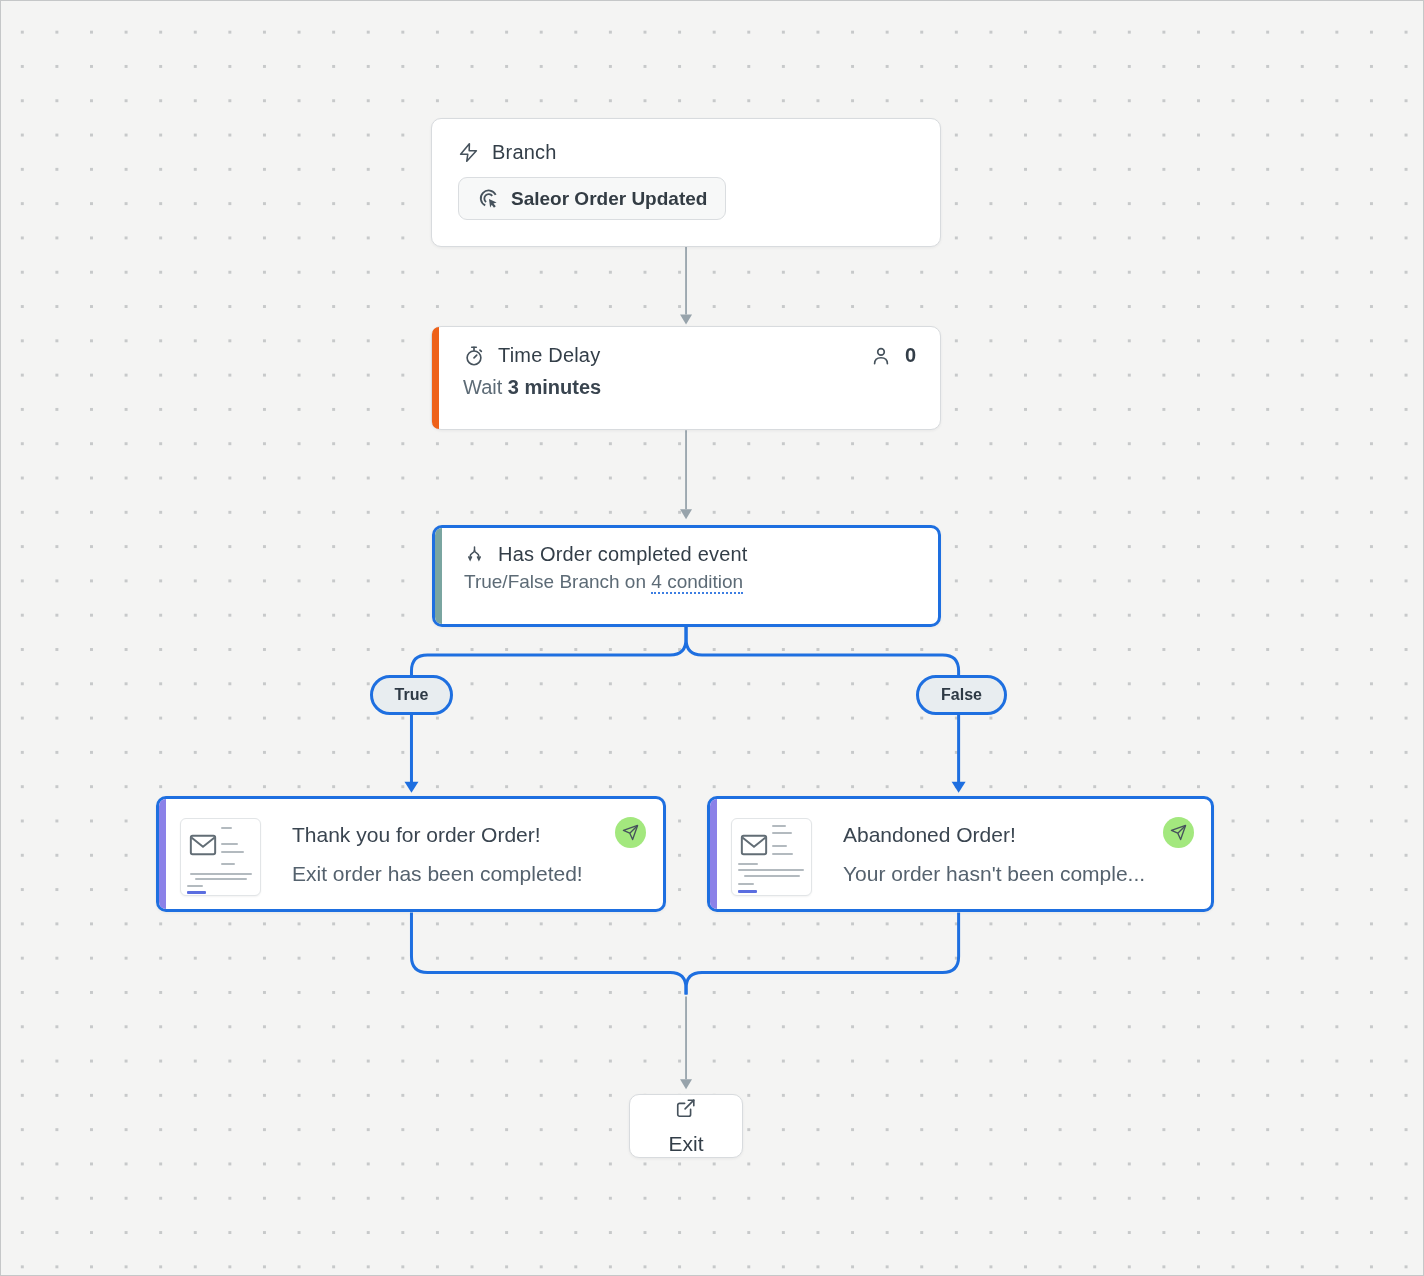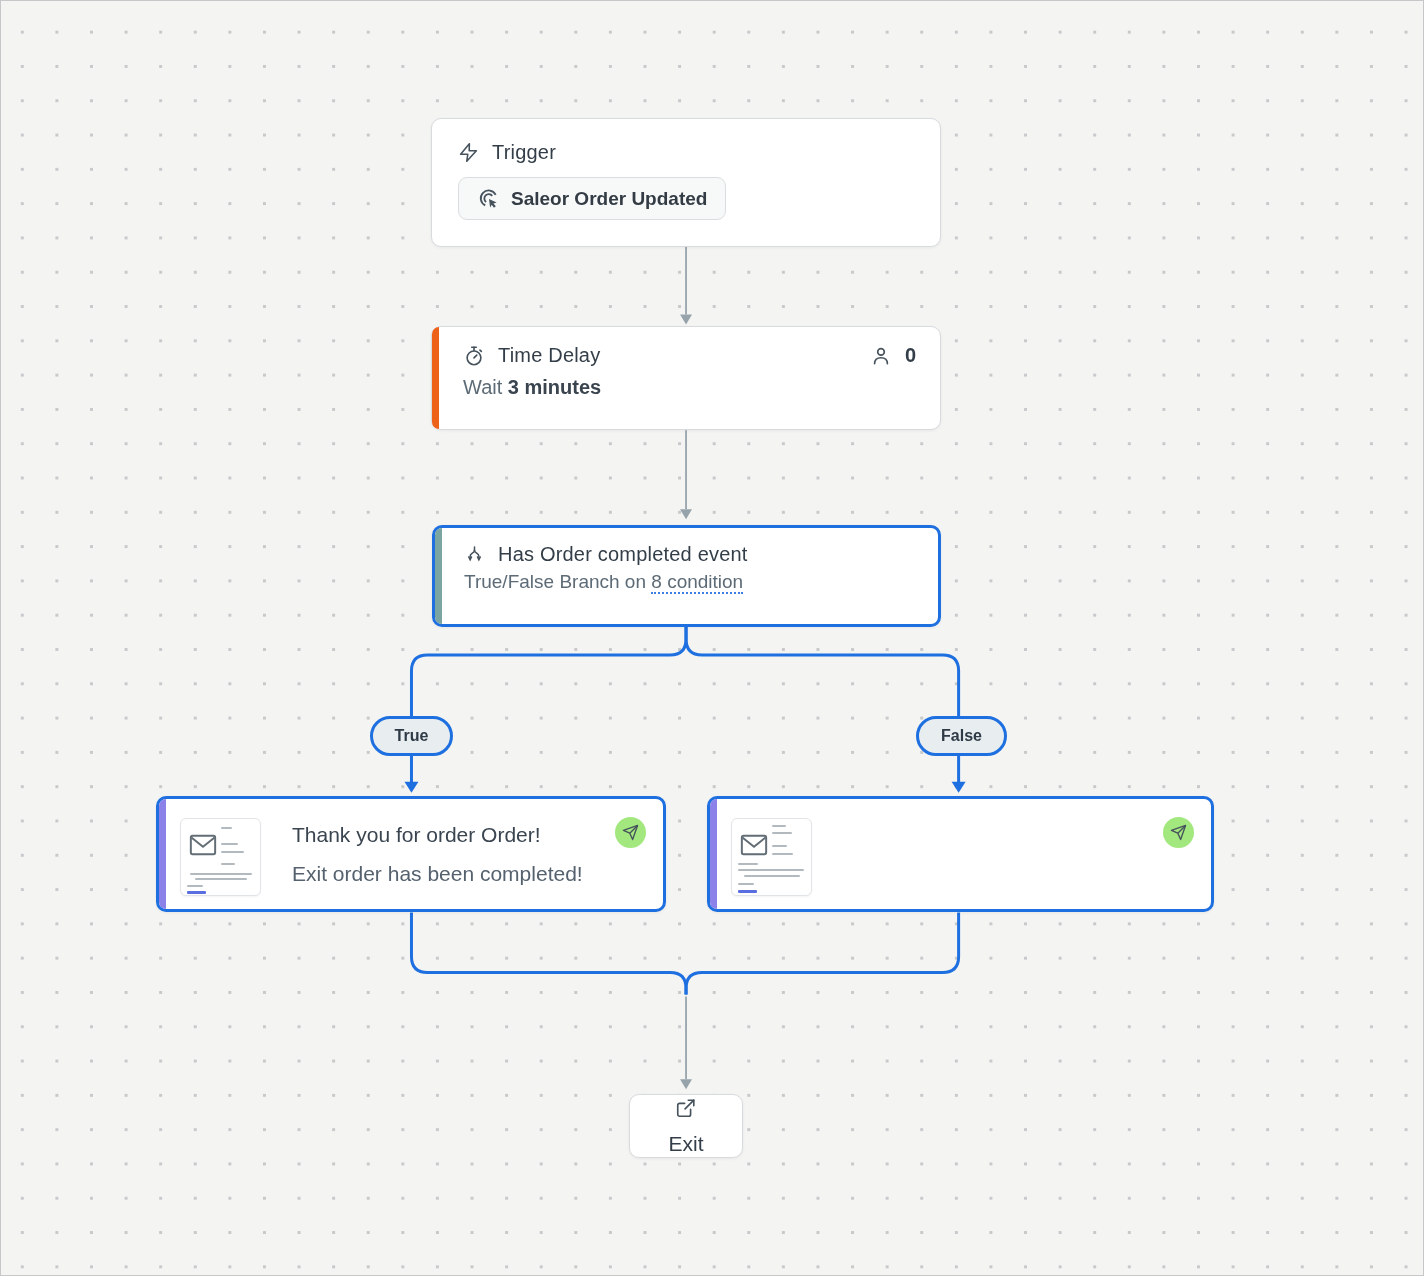--- a/index.html
+++ b/index.html
@@ -47,21 +47,21 @@
   .count { font-size:20px; font-weight:700; color:#333e48; }
   .wait-line { margin-top:9px; font-size:20px; color:#5d6b76; }
   .wait-line b { color:#39444f; font-weight:700; }
 
   
   .n-cond { left:431px; top:524px; width:509px; height:102px; padding:15px 12px 13px 29px; }
   .cond-sub { margin-top:5px; font-size:19px; color:#5d6b76; }
   .cond-link { color:#5d6b76; border-bottom:2px dotted #3d7ee2; cursor:pointer; }
 
   
-  .pill { position:absolute; top:715px; height:40px; display:flex; align-items:center;
+  .pill { position:absolute; top:674px; height:40px; display:flex; align-items:center;
           justify-content:center; background:#e8edf0; border:3px solid #1e6fe0;
           border-radius:21px; font-size:16px; font-weight:700; color:#2e3a45; z-index:3; }
   .pill-true  { left:369px; width:83px; }
   .pill-false { left:915px; width:91px; }
 
   
   .n-email { top:795px; width:510px; height:116px; }
   .n-email-l { left:155px; }
   .n-email-r { left:706px; width:507px; }
   .email-body { position:absolute; left:133px; right:60px; top:0; bottom:0;
@@ -109,21 +109,21 @@
     <path class="arr-gray" d="M680 1080 h12 l-6 10 z"></path>
   </svg>
 
   <div class="node plain n-trigger">
     <div class="row">
       <span class="ic">
         <svg width="21" height="21" viewBox="0 0 24 24" fill="none" stroke="currentColor" stroke-width="1.8" stroke-linejoin="round">
             <polygon points="13 2 3 14 11.2 14 10 22 21 10 12.8 10 13 2"></polygon>
           </svg>
       </span>
-      <span class="title">Trigger</span>
+      <span class="title">Branch</span>
     </div>
     <button class="trigger-btn">
       <span class="ic">
         <svg width="23" height="23" viewBox="0 0 24 24" fill="none" stroke="currentColor" stroke-width="1.9">
           <path d="M19.5 8.2 A8.2 8.2 0 1 0 8.6 19.2"></path>
           <path d="M15.9 9.2 A4.6 4.6 0 1 0 9.5 15.7"></path>
           <path d="M12.5 12.5 l8 3.6 -3.3 1.1 2.4 3 -1.9 1.4 -2.3-3.1 -1.7 3z" fill="currentColor" stroke="none"></path>
         </svg>
       </span>
       <span>Saleor Order Updated</span>
@@ -162,21 +162,21 @@
         <svg width="21" height="21" viewBox="0 0 24 24" fill="none" stroke="currentColor" stroke-width="1.7" stroke-linecap="round">
             <path d="M12 3.5 V7"></path>
             <path d="M12 7 C12 10.5 7 10.5 7 14 V16"></path>
             <path d="M12 7 C12 10.5 17 10.5 17 14 V16"></path>
             <path d="M5.4 14.8 L7 18 L8.6 14.8"></path>
             <path d="M15.4 14.8 L17 18 L18.6 14.8"></path>
           </svg>
       </span>
       <span class="title">Has Order completed event</span>
     </div>
-    <div class="cond-sub"><span>True/False Branch on </span><span class="cond-link">8 condition</span></div>
+    <div class="cond-sub"><span>True/False Branch on </span><span class="cond-link">4 condition</span></div>
   </div>
 
   <div class="pill pill-true">True</div>
   <div class="pill pill-false">False</div>
 
   <div class="node picked n-email n-email-l">
     <div class="accent" style="background:#8b81e8"></div>
     <div class="thumb">
       <span class="env">
         <svg width="28" height="22" viewBox="0 0 24 19" fill="none" stroke="currentColor" stroke-width="1.7">
@@ -219,20 +219,24 @@
       <div class="tl" style="left:40px; top:6px;  width:14px"></div>
       <div class="tl" style="left:40px; top:13px; width:20px"></div>
       <div class="tl" style="left:40px; top:26px; width:15px"></div>
       <div class="tl" style="left:40px; top:34px; width:21px"></div>
       <div class="tl" style="left:6px;  top:44px; width:20px"></div>
       <div class="tl" style="left:6px;  top:50px; width:66px"></div>
       <div class="tl" style="left:12px; top:56px; width:56px"></div>
       <div class="tl" style="left:6px;  top:64px; width:16px"></div>
       <div class="tl tl-blue" style="left:6px; top:71px; width:19px"></div>
     </div>
+    <div class="email-body">
+      <div class="email-title">Abandoned Order!</div>
+      <div class="email-sub">Your order hasn't been comple...</div>
+    </div>
     <div class="badge">
       <span class="ic">
         <svg width="17" height="17" viewBox="0 0 24 24" fill="none" stroke="currentColor" stroke-width="1.9" stroke-linejoin="round">
             <path d="M22 2 L11 13"></path>
             <path d="M22 2 L15 22 L11 13 L2 9 Z"></path>
           </svg>
       </span>
     </div>
   </div>
 

